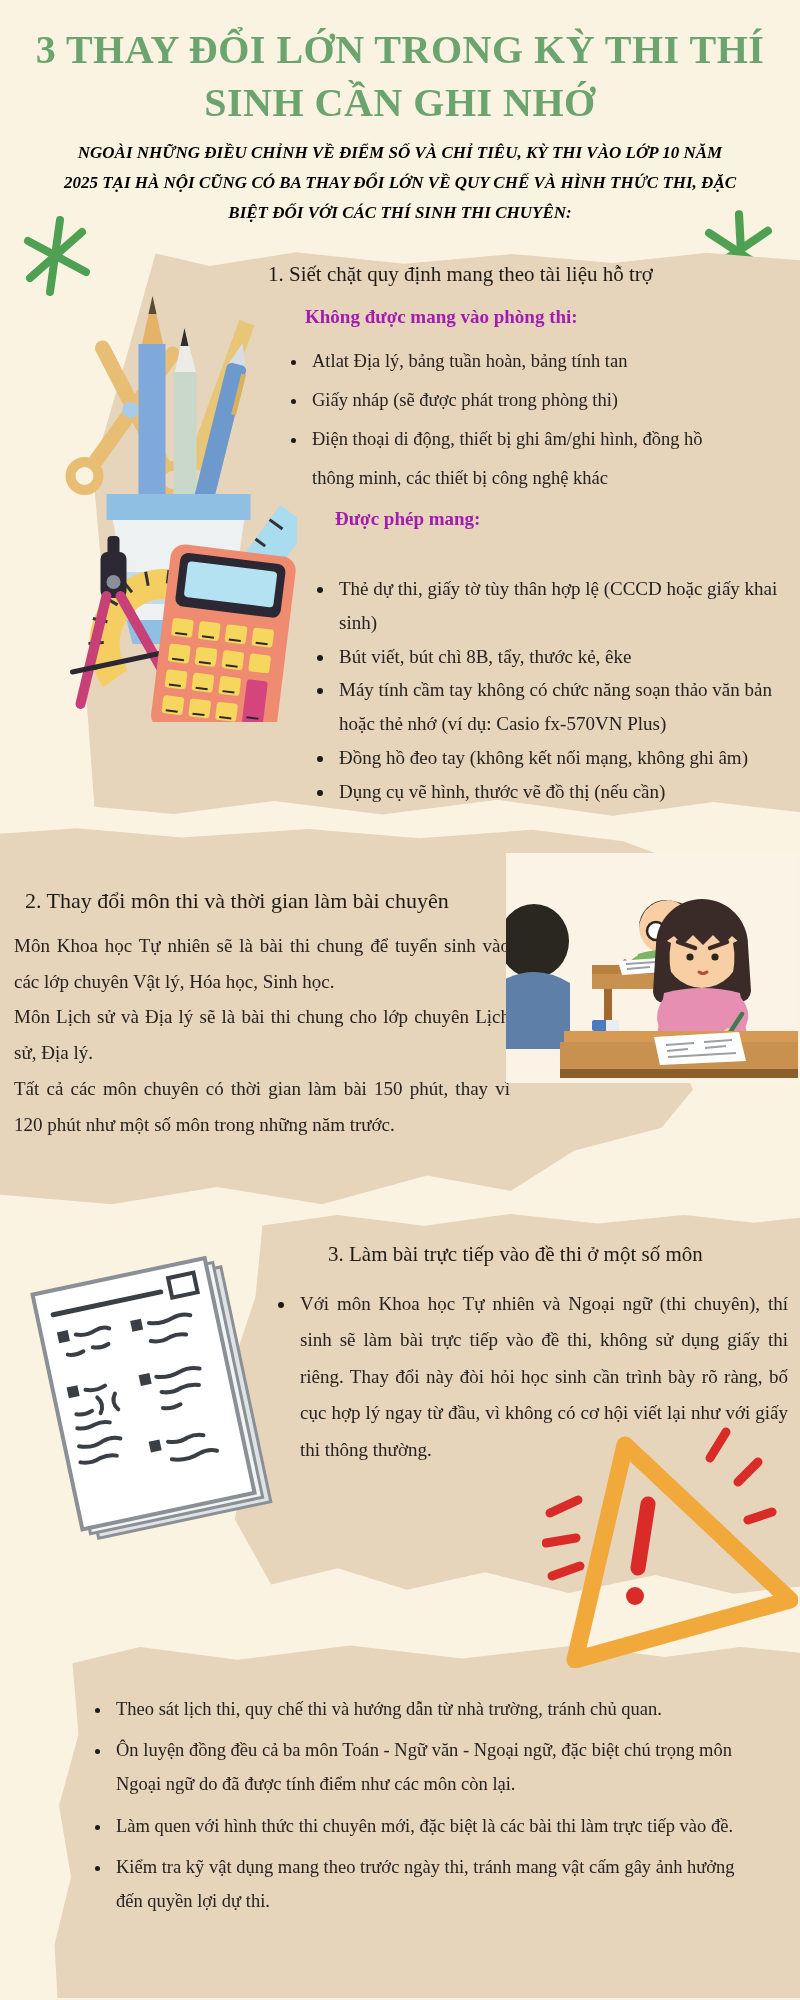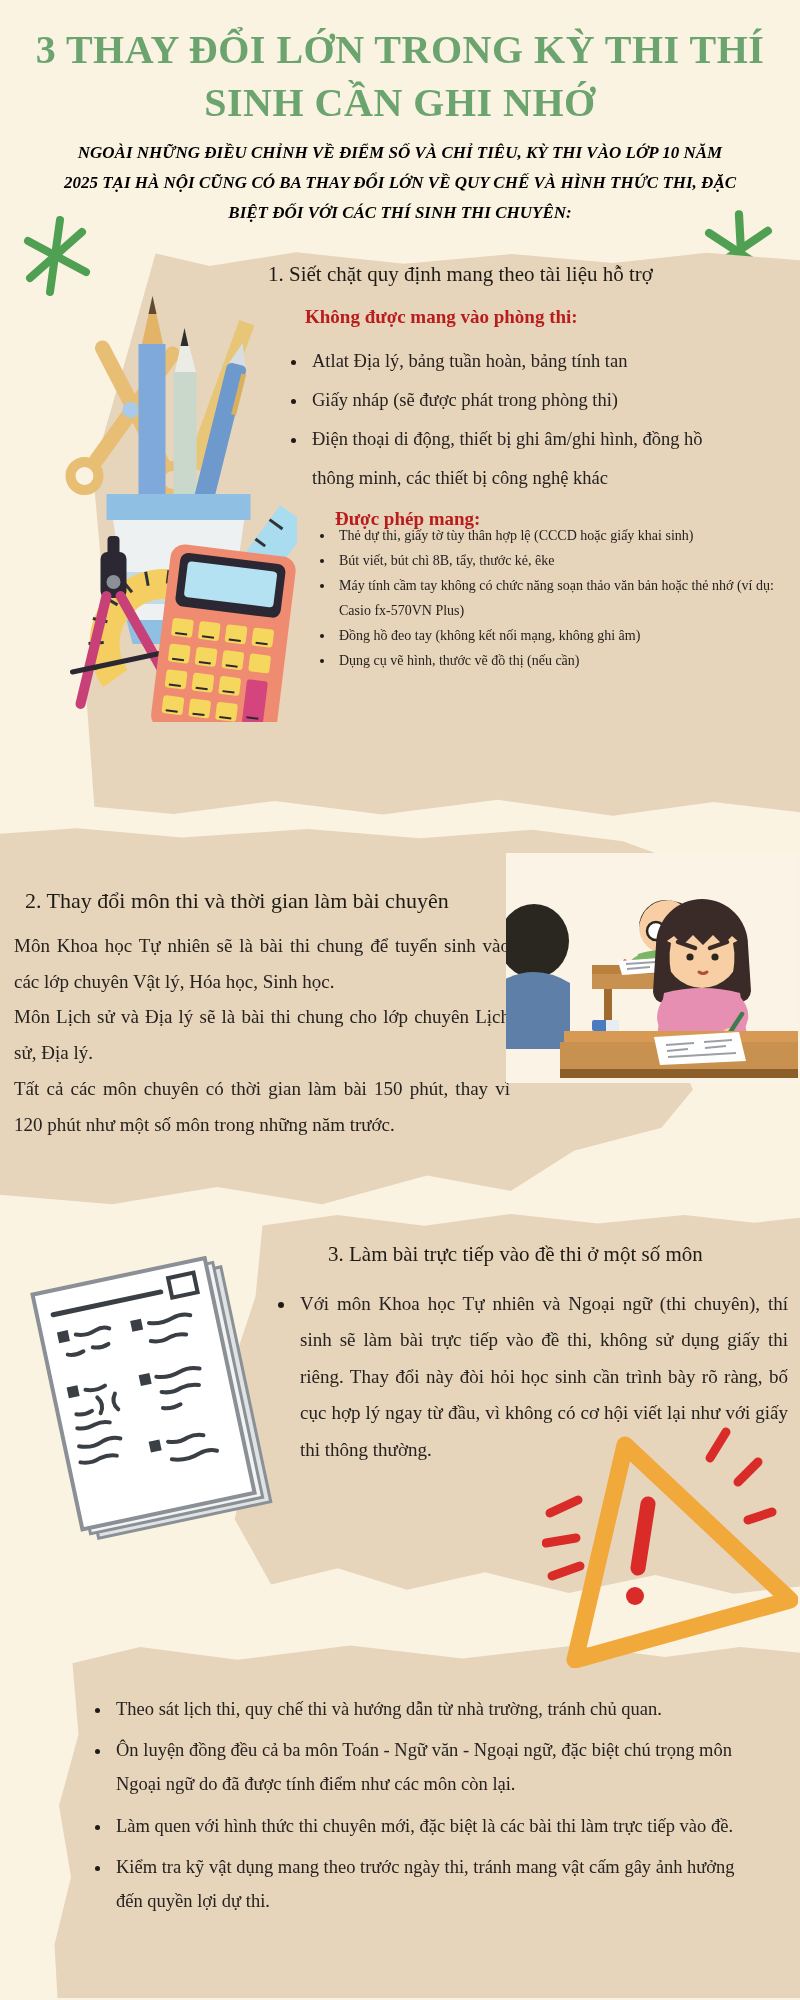--- a/index.html
+++ b/index.html
@@ -27,30 +27,30 @@
   .blob1 { left:80px; top:250px; width:720px; height:568px;
     clip-path:polygon(10.5% .6%,18% 2.8%,30% .4%,45% 2.4%,60% .7%,74% 2.3%,87% .5%,100% 1.8%,100% 99%,88% 97.2%,74% 99.6%,58% 96.8%,42% 99.4%,27% 97%,13% 99.3%,2% 98%,.9% 79%,3.2% 59%,1.8% 39%,6.4% 19%); }
   .blob2 { left:0; top:826px; width:700px; height:382px;
     clip-path:polygon(0% 2%,11% .6%,26% 3%,44% .8%,60% 3.2%,76% 1%,89% 4%,96.5% 9%,100% 19%,97.5% 31%,99.5% 44%,96% 57%,99% 69%,94.5% 79%,82% 85%,73% 95.5%,61% 91.5%,46% 99%,31% 94.5%,16% 99%,0% 96.5%); }
   .blob3 { left:222px; top:1212px; width:578px; height:384px;
     clip-path:polygon(7% 3.5%,20% .8%,35% 3.6%,50% .5%,65% 3%,80% .8%,92% 2.8%,100% 1.5%,100% 97.5%,88.5% 99.4%,75% 94.5%,60% 99.2%,45.5% 93.8%,32% 98.4%,20% 92.8%,8.5% 97%,2.2% 80%,5% 61%,1.4% 42%,5.8% 22%); }
   .blob4 { left:50px; top:1642px; width:750px; height:356px;
     clip-path:polygon(3% 6%,12% 1.4%,25% 5%,40% 1%,55% 4.6%,70% 1%,82% 4.2%,92% 1.4%,100% 3%,100% 100%,1% 100%,.6% 85%,2.8% 66%,1.2% 46%,3.8% 26%); }
   
   .sec-heading { font-weight:normal; font-size:21px; color:#1E1B17; }
-  .blue-sub    { font-weight:bold; font-size:19px; color:#b91c1c; }
+  .blue-sub    { font-weight:bold; font-size:19px; color:#a21caf; }
   ul { list-style:disc; }
   li { padding-left:4px; }
   .sec1-heading { position:absolute; left:268px; top:262px; width:520px; }
   .sec1-sub1    { position:absolute; left:305px; top:306px; }
   .sec1-list1   { position:absolute; left:308px; top:342px; width:395px;
                   font-size:18.5px; line-height:2.1; }
   .sec1-sub2    { position:absolute; left:335px; top:508px; }
-  .sec1-list2   { position:absolute; left:335px; top:524px; width:444px;
-                  font-size:14px; line-height:1.78; }
+  .sec1-list2   { position:absolute; left:335px; top:572px; width:444px;
+                  font-size:19px; line-height:1.78; }
   .sec2-heading { position:absolute; left:25px; top:888px; width:560px; font-size:22px; }
   .sec2-list    { position:absolute; left:10px; top:928px; width:500px;
                   font-size:19px; line-height:1.88; text-align:justify; }
   .sec3-heading { position:absolute; left:328px; top:1242px; width:440px; }
   .sec3-list    { position:absolute; left:296px; top:1286px; width:492px;
                   font-size:19px; line-height:1.92; text-align:justify; }
   .sec4-heading { position:absolute; left:88px; top:1658px; font-size:20.5px; }
   .sec4-list    { position:absolute; left:112px; top:1692px; width:648px;
                   font-size:18.5px; line-height:1.85; }
   .sec4-list li { margin-bottom:7px; }

